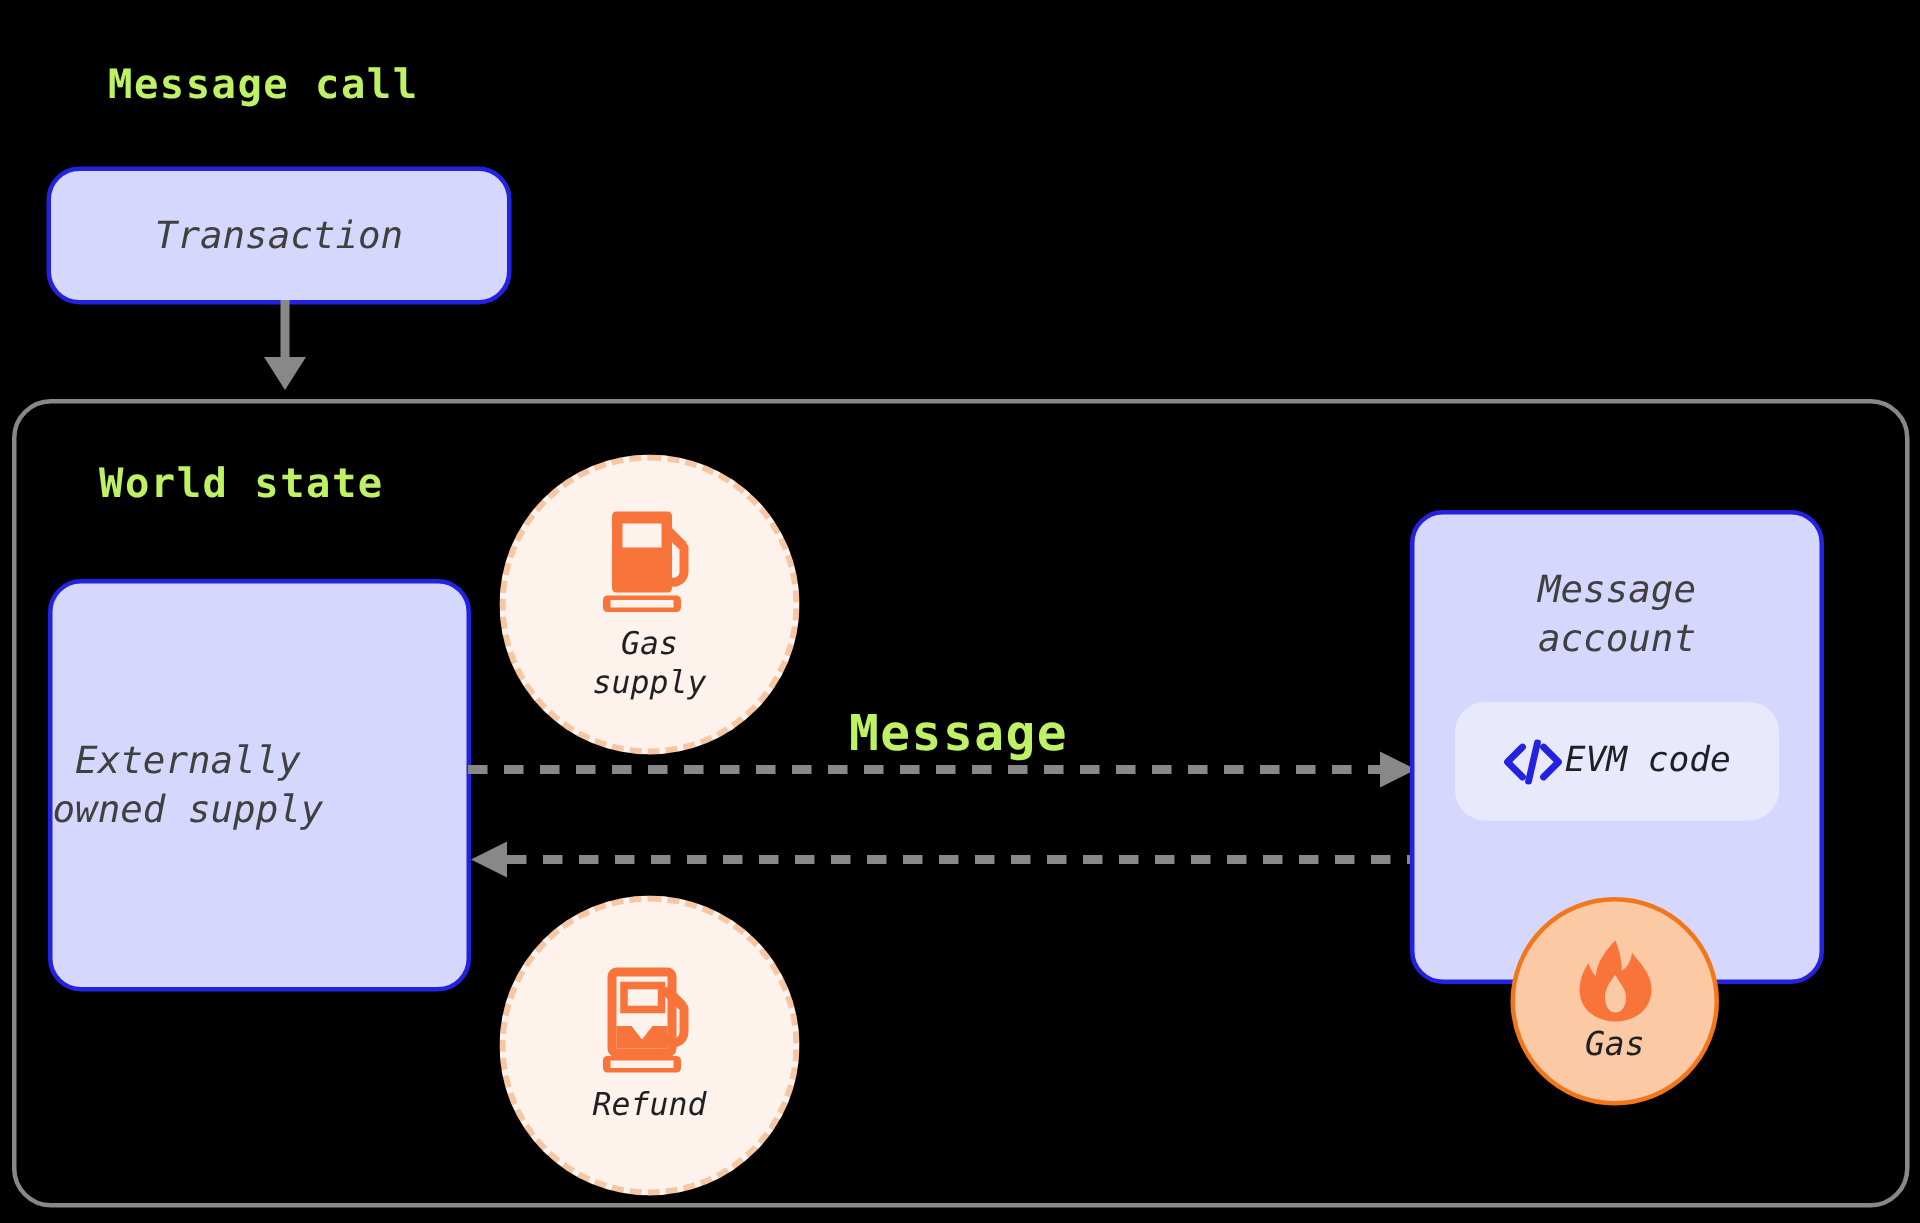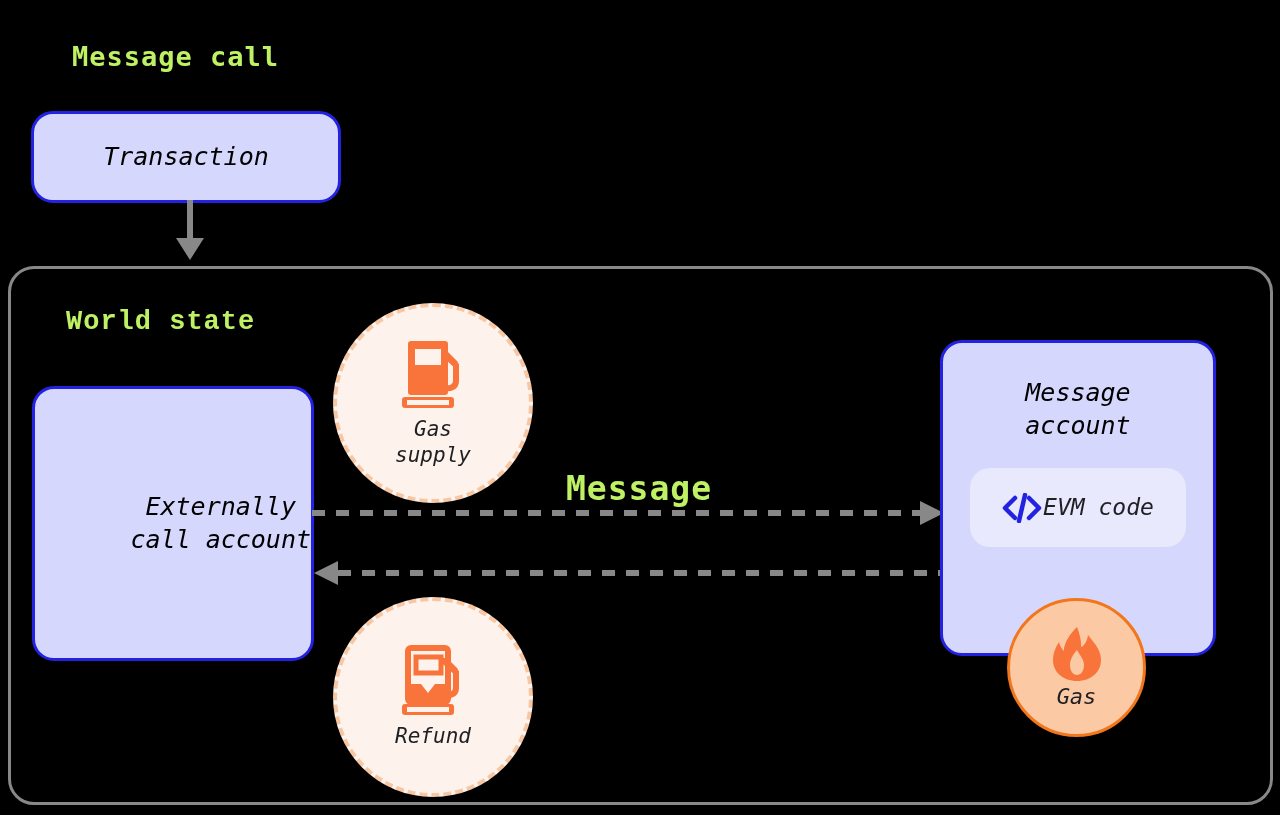--- a/index.html
+++ b/index.html
@@ -20,21 +20,21 @@
   .mono-bold {
     font-family: "DejaVu Sans Mono", "Liberation Mono", monospace;
     font-weight: bold;
     color: #bef264;
     letter-spacing: 1px;
     white-space: nowrap;
   }
   .mono-italic {
     font-family: "DejaVu Sans Mono", "Liberation Mono", monospace;
     font-style: italic;
-    color: #000000;
+    color: #404040;
     white-space: nowrap;
     text-align: center;
     line-height: 1.30;
   }
 
   
   #message-call-title {
     position: absolute;
     left: 72px;
     top: 41px;
@@ -76,37 +76,36 @@
     height: 539px;
     border: 3px solid #888888;
     border-radius: 26px;
     box-sizing: border-box;
   }
   #world-state-title {
     position: absolute;
     left: 66px;
     top: 307px;
     font-size: 27px;
-    font-family: Liberation Mono, monospace;
   }
 
   
   #eoa-node {
     position: absolute;
     left: 32px;
     top: 386px;
     width: 282px;
     height: 275px;
     background: #d6d7fd;
     border: 3px solid #2222e0;
     border-radius: 22px;
     box-sizing: border-box;
     display: flex;
     align-items: center;
-    justify-content: flex-end;
+    justify-content: flex-start;
   }
   #eoa-node .label { font-size: 25px; }
 
   
   #contract-node {
     position: absolute;
     left: 940px;
     top: 340px;
     width: 276px;
     height: 316px;
@@ -226,21 +225,21 @@
       <polygon points="30,60 16,38 44,38" fill="#888888"></polygon>
     </svg>
   </div>
 
   <div id="world-state-box"></div>
   <div id="world-state-title" class="mono-bold">World state</div>
 
   <div id="eoa-node">
     <div class="label mono-italic">
       <div>Externally</div>
-      <div>call account</div>
+      <div>owned supply</div>
     </div>
   </div>
 
   <div id="gas-supply-circle" class="dashed-circle">
     <svg width="66" height="72" viewBox="0 0 66 72">
 
       <path d="M44 17 L56 28 L56 44 a7 7 0 0 1 -12 5" fill="none" stroke="#f8743a" stroke-width="6" stroke-linejoin="round" stroke-linecap="round"></path>
       <path d="M47 14 L58 25 L50 25 Z" fill="#f8743a"></path>
 
       <rect x="8" y="4" width="40" height="54" rx="3" fill="#f8743a"></rect>

